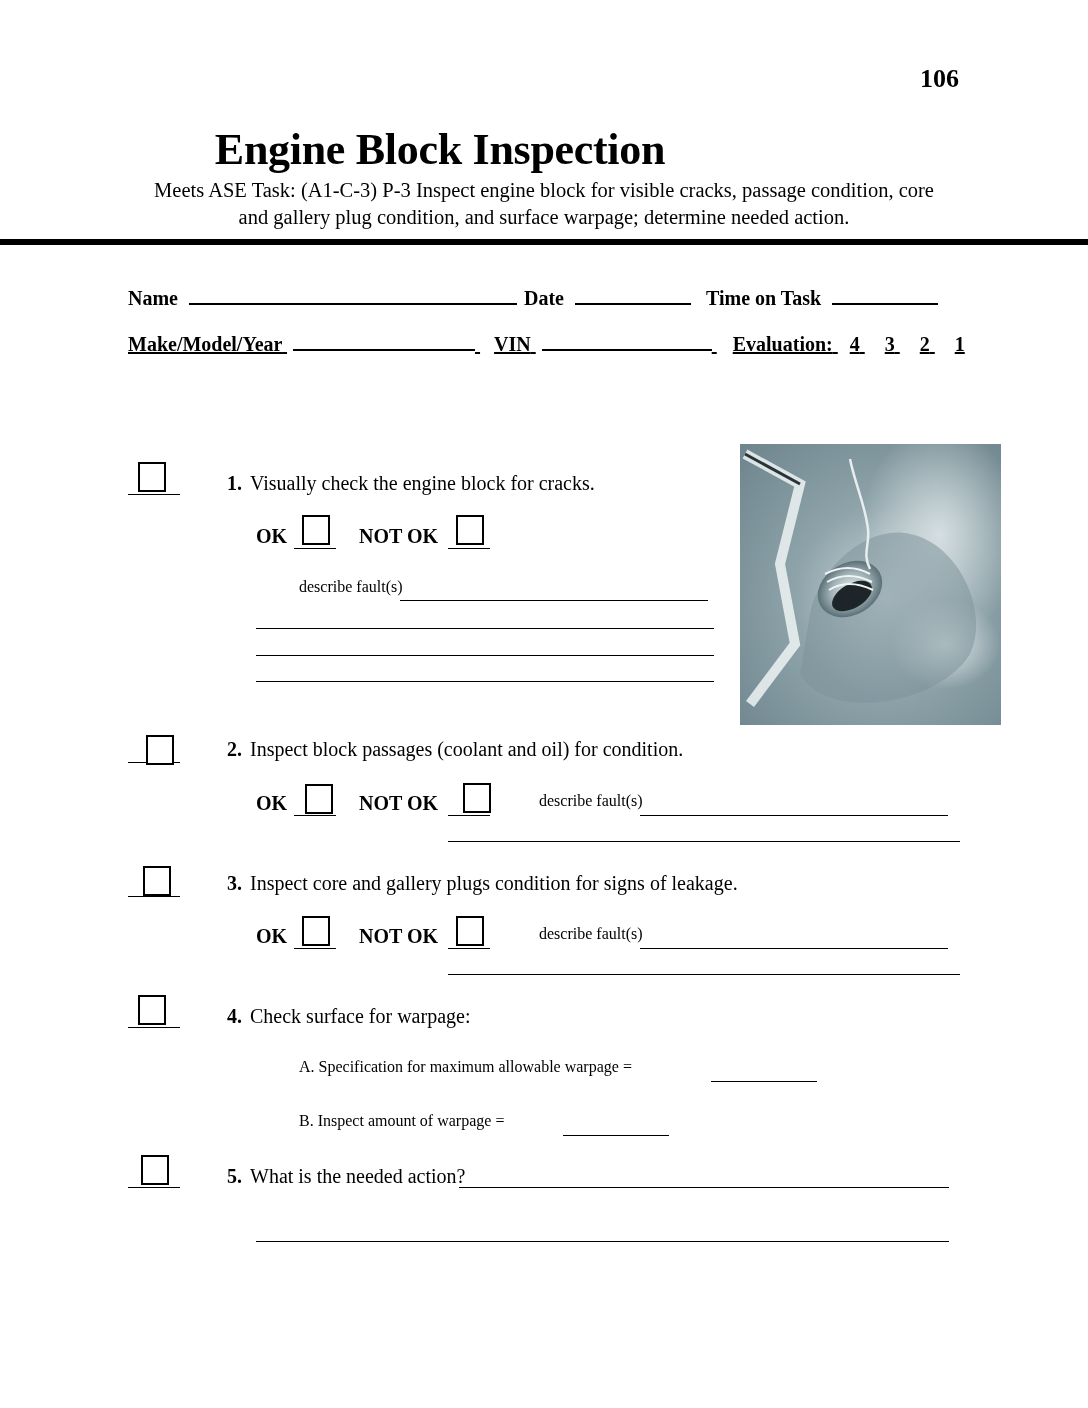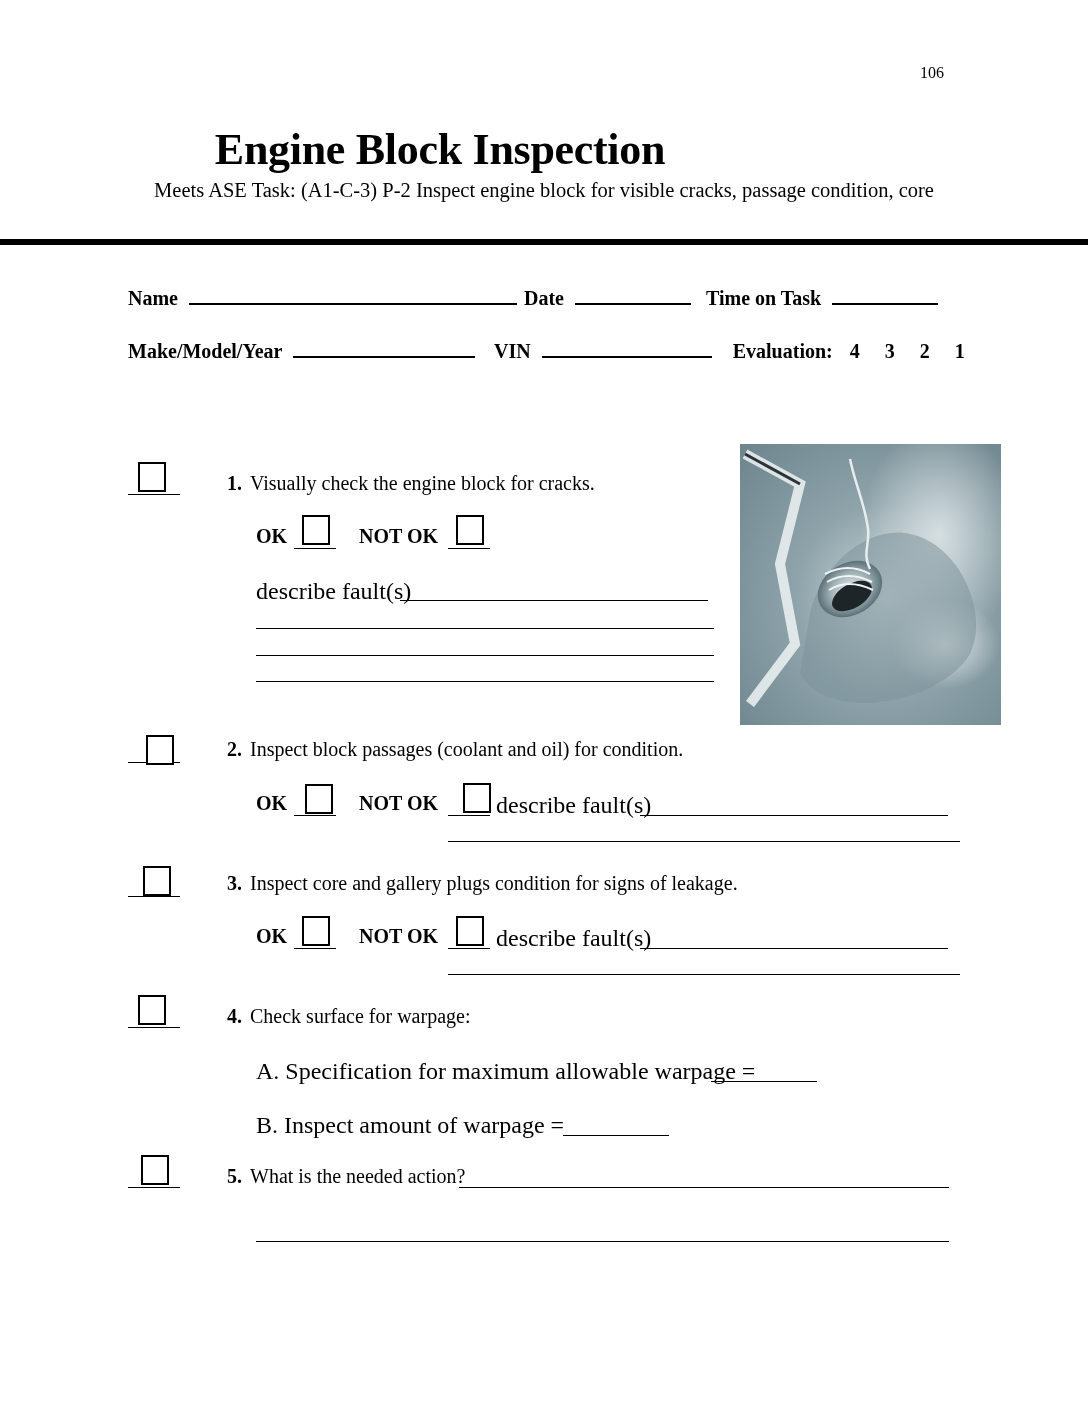--- a/index.html
+++ b/index.html
@@ -1,57 +1,58 @@
 <!DOCTYPE html>
 <html><head>
 <meta charset="utf-8">
 <style>
   html, body { margin: 0; padding: 0; background: #ffffff; }
   body { width: 1088px; height: 1408px; position: relative; overflow: hidden;
          font-family: "Liberation Serif", "DejaVu Serif", serif; color: #000; }
   .abs { position: absolute; }
-  .page-number { left: 920px; top: 64px; font-size: 16px; font-weight: normal; }
+  .page-number { left: 920px; top: 64px; font-size: 26px; font-weight: bold; }
   .title { left: 0; width: 880px; top: 124px; text-align: center; font-size: 44px; font-weight: bold; letter-spacing: -0.3px; }
   .subtitle { left: 100px; width: 888px; top: 177px; text-align: center; font-size: 20.5px; line-height: 27px; }
   .subtitle b { font-weight: normal; }
   .divider { left: 0; top: 239px; width: 1088px; height: 6px; background: #000; }
   .hdr-row { font-size: 20px; font-weight: bold; white-space: nowrap; }
   .blank { display: inline-block; border-bottom: 2px solid #000; height: 18px; vertical-align: baseline; }
   .line { position: absolute; height: 0; border-top: 1.5px solid #000; }
   .cb { position: absolute; width: 28px; height: 30px; border: 2px solid #000; box-sizing: border-box; background: #fff; }
   .cb-under { position: absolute; height: 0; border-top: 1.5px solid #000; }
   .item-text { font-size: 20px; white-space: nowrap; margin-left: 34px; }
   .item-num { font-weight: bold; margin-right: 8px; }
   .ok-label { font-size: 20px; font-weight: bold; white-space: nowrap; }
-  .plain { font-size: 24px; white-space: nowrap; }
+  .plain { font-size: 16px; white-space: nowrap; margin-left: 43px; }
   .photo { left: 740px; top: 444px; width: 261px; height: 281px; overflow: hidden; }
 </style>
 </head>
 <body>
 
 <div class="abs page-number">106</div>
 
 <div class="abs title">Engine Block Inspection</div>
 
 <div class="abs subtitle">
-  <div><b>Meets ASE Task:</b> <span>(A1-C-3) P-2  Inspect engine block for visible cracks, passage condition, core</span></div>
+  <div><b>Meets ASE Task:</b> <span>(A1-C-3) P-3  Inspect engine block for visible cracks, passage condition, core</span></div>
+  <div>and gallery plug condition, and surface warpage; determine needed action.</div>
 </div>
 
 <div class="abs divider"></div>
 
 <div class="abs hdr-row" style="left:128px; top:285px;">
   <span>Name</span>
   <span class="blank" style="width:328px; margin-left:6px;"></span>
   <span style="margin-left:2px;">Date</span>
   <span class="blank" style="width:116px; margin-left:6px;"></span>
   <span style="margin-left:10px;">Time on Task</span>
   <span class="blank" style="width:106px; margin-left:6px;"></span>
 </div>
 
-<div class="abs hdr-row" style="left:128px; top:338px;">
+<div class="abs hdr-row" style="left:128px; top:331px;text-decoration:underline;">
   <span>Make/Model/Year</span>
   <span class="blank" style="width:182px; margin-left:6px;"></span>
   <span style="margin-left:14px;">VIN</span>
   <span class="blank" style="width:170px; margin-left:6px;"></span>
   <span style="margin-left:16px;">Evaluation:</span>
   <span style="margin-left:12px;">4</span>
   <span style="margin-left:20px;">3</span>
   <span style="margin-left:20px;">2</span>
   <span style="margin-left:20px;">1</span>
 </div>

